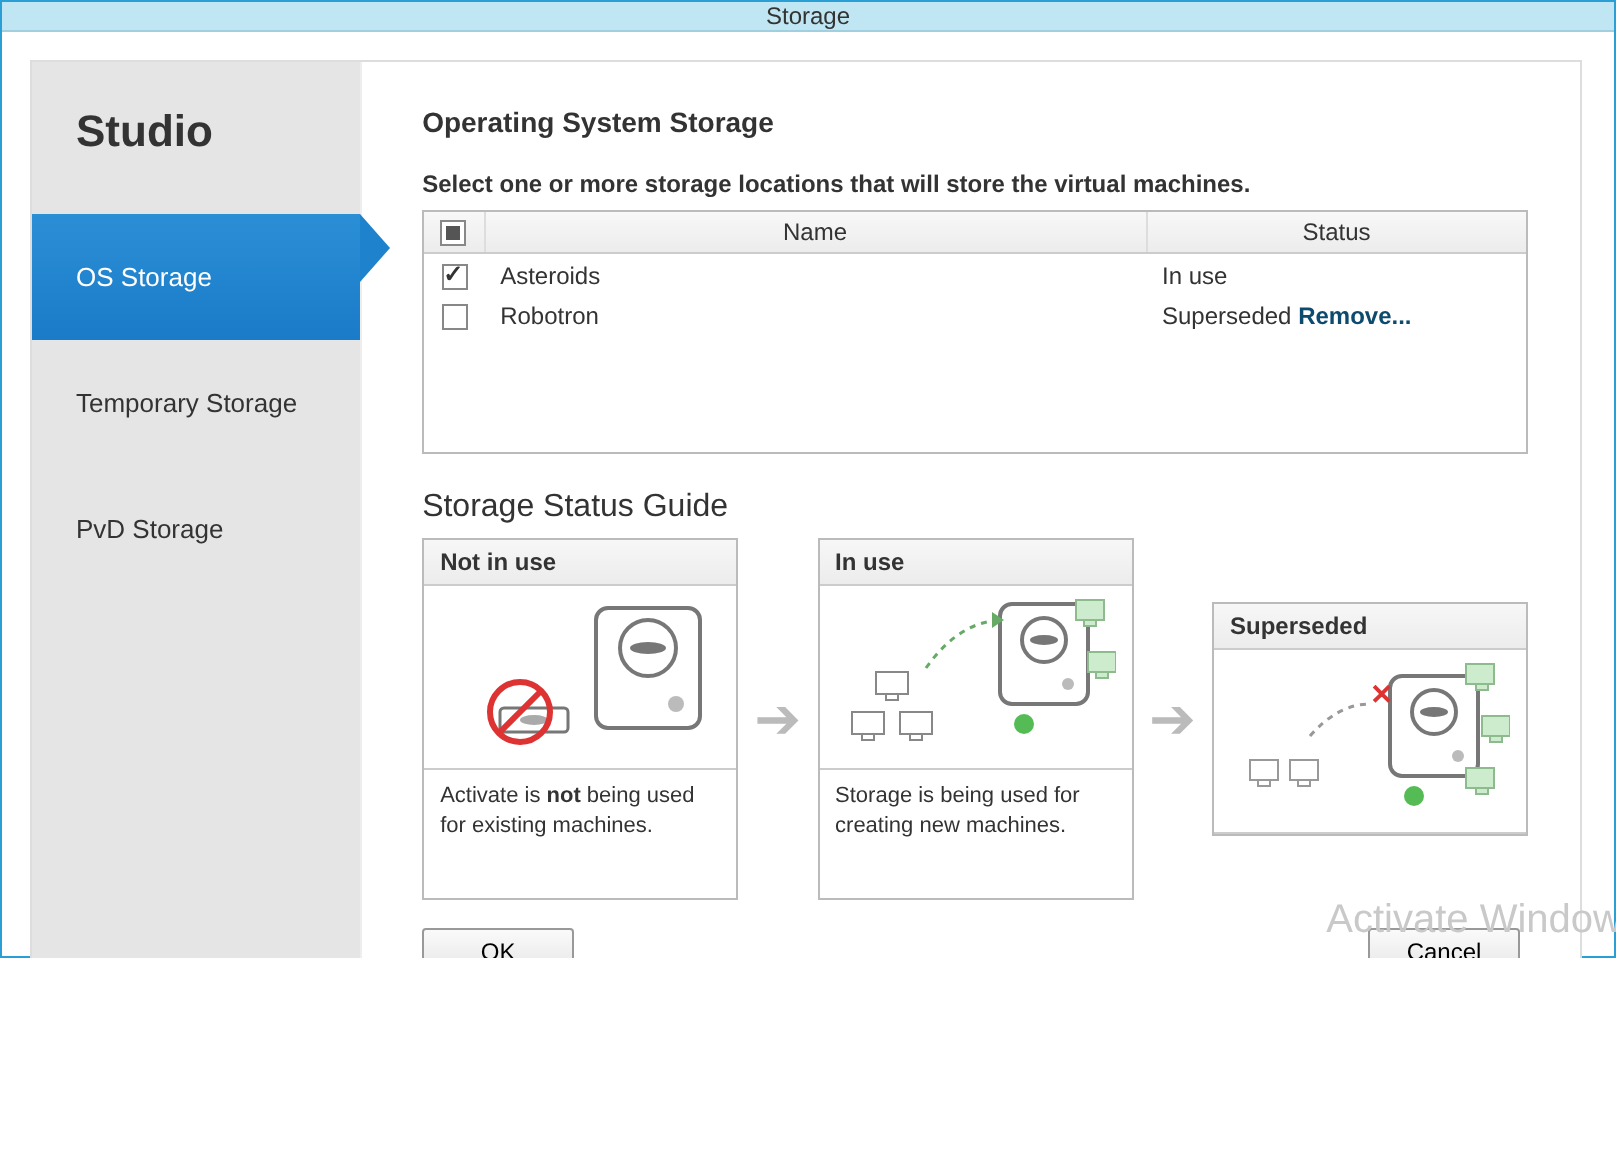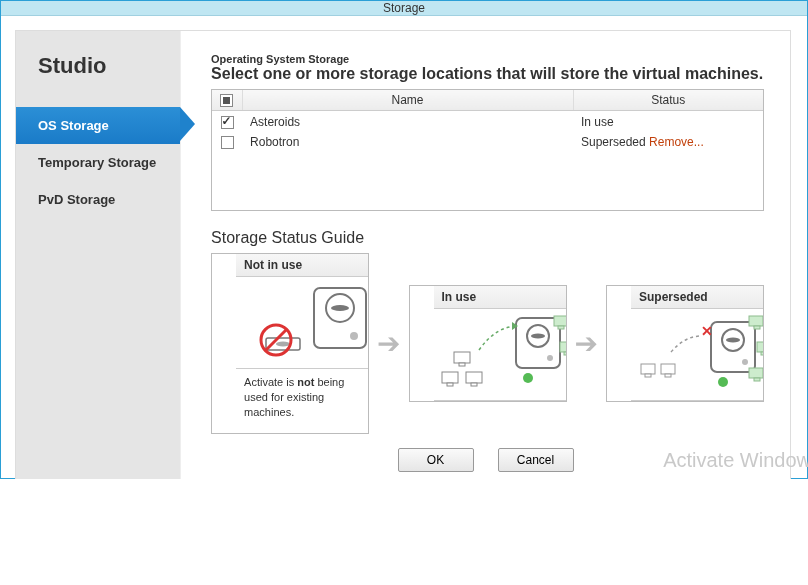--- a/index.html
+++ b/index.html
@@ -50,23 +50,23 @@
     border-right: 1px solid #eee;
     position: relative;
   }
   .sidebar h1 {
     font-size: 22px;
     font-weight: 600;
     color: #333;
     padding: 0 22px 28px 22px;
   }
   .nav-item {
-    padding: 11px 22px;
+    padding: 24px 22px;
     font-size: 13px;
-    font-weight: 700;
+    font-weight: 400;
     color: #333;
     cursor: pointer;
     position: relative;
   }
   .nav-item.active {
     background: linear-gradient(to bottom,#2b8fd6,#1a7bc8);
     color: #fff;
   }
   .nav-item.active::after {
     content: "";
@@ -79,25 +79,26 @@
     border-left: 15px solid #1f82cc;
   }
   
   .main {
     flex: 1;
     padding: 22px 26px 16px 30px;
     display: flex;
     flex-direction: column;
   }
   .main h2 {
-    font-size: 11px;
+    font-size: 14px;
     font-weight: 600;
+    margin-bottom: 16px;
   }
   .subtitle {
-    font-size: 16px;
+    font-size: 12px;
     font-weight: 600;
     margin-bottom: 6px;
   }
   
   .table-wrap {
     border: 1px solid #bbb;
     height: 122px;
     overflow: hidden;
     margin-bottom: 18px;
   }
@@ -128,28 +129,28 @@
     content:"";
     position:absolute; left:2px; top:2px; right:2px; bottom:2px;
     background:#555;
   }
   .chk-box.checked::after {
     content:"✓";
     position:absolute; left:0; top:-3px;
     font-size:12px; color:#333; font-weight:bold;
   }
   .status-col { width: 190px; margin-top: 31px; }
-  .link { color:#c2410c; cursor:pointer; }
+  .link { color:#0c4a6e; cursor:pointer;font-weight:bold; }
   
   .guide-title { font-size:16px; font-weight:400; margin-bottom:6px; }
   .guide-row { display:flex; align-items:center; gap:8px; }
   .card {
     border: 1px solid #bbb;
     width: 158px;
-    display:flex; flex-direction:column;padding-left:24px;
+    display:flex; flex-direction:column;
   }
   .card-head {
     background: linear-gradient(to bottom,#f7f7f7,#ececec);
     border-bottom:1px solid #ccc;
     padding:4px 8px;
     font-weight:600;
     font-size:12px;
   }
   .card-body {
     height: 92px;
@@ -163,21 +164,21 @@
     line-height:1.35;
     min-height: 64px;
   }
   .arrow-big {
     font-size: 28px;
     color: #bbb;
   }
   svg.diagram { display:block; }
   
   .footer {
-    display:flex; justify-content:center; gap:24px;
+    display:flex; justify-content:space-between; gap:24px;
     padding: 14px 4px 0 0;
   }
   .btn {
     min-width: 76px;
     padding: 4px 14px;
     font-size:12px;
     border:1px solid #999;
     background: linear-gradient(to bottom,#fafafa,#e6e6e6);
     border-radius:2px;
     cursor:pointer;
@@ -289,20 +290,21 @@
                 <rect x="25" y="51" width="6" height="3" fill="#fff" stroke="#888"></rect>
                 <rect x="8" y="60" width="16" height="11" fill="#fff" stroke="#888"></rect>
                 <rect x="13" y="71" width="6" height="3" fill="#fff" stroke="#888"></rect>
                 <rect x="32" y="60" width="16" height="11" fill="#fff" stroke="#888"></rect>
                 <rect x="37" y="71" width="6" height="3" fill="#fff" stroke="#888"></rect>
                 <path d="M 45 38 Q 62 14 84 14" fill="none" stroke="#6a6" stroke-width="1.5" stroke-dasharray="3 3"></path>
                 <polygon points="84,14 78,10 78,18" fill="#6a6"></polygon>
                 <circle cx="94" cy="66" r="5" fill="#5b5"></circle>
               </svg>
             </div>
+            <div class="card-foot">Storage is being used for creating new machines.</div>
           </div>
 
           <span class="arrow-big">➔</span>
 
           <div class="card">
             <div class="card-head">Superseded</div>
             <div class="card-body">
               <svg class="diagram" width="140" height="86">
                 <rect x="80" y="10" width="44" height="50" rx="6" fill="#fff" stroke="#777" stroke-width="2"></rect>
                 <circle cx="102" cy="28" r="11" fill="#fff" stroke="#777" stroke-width="2"></circle>

